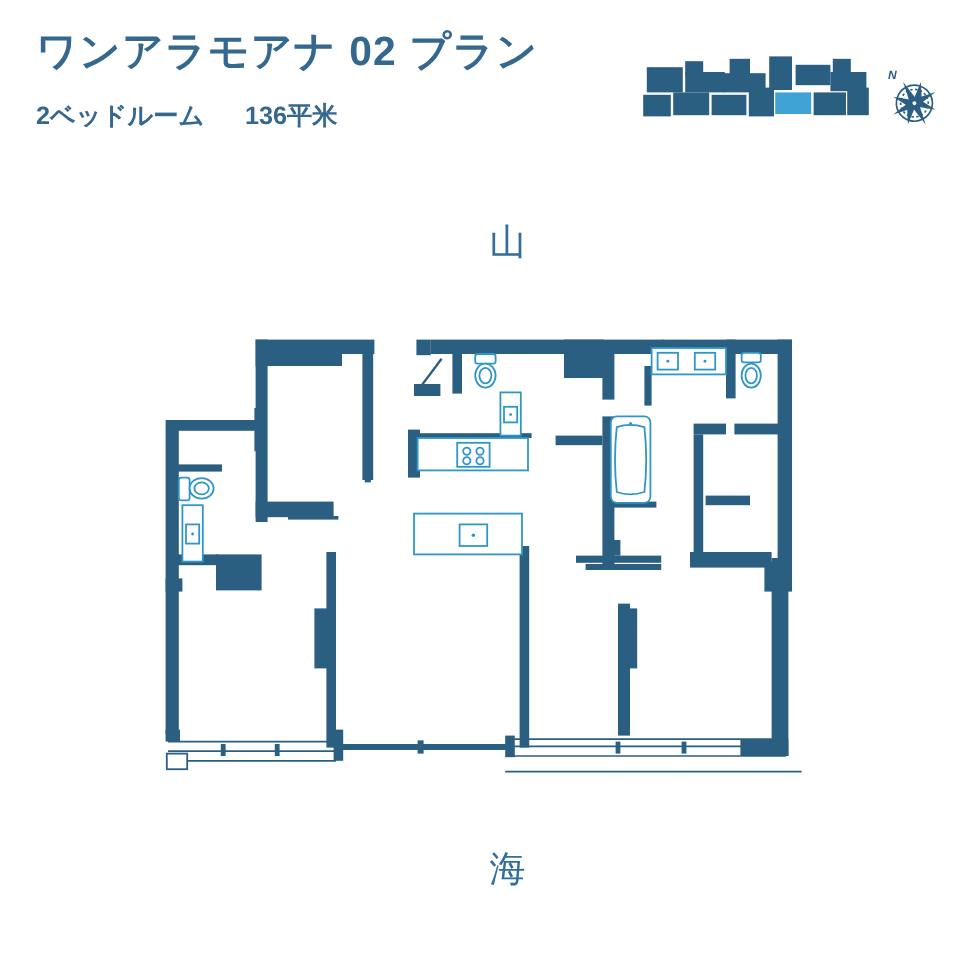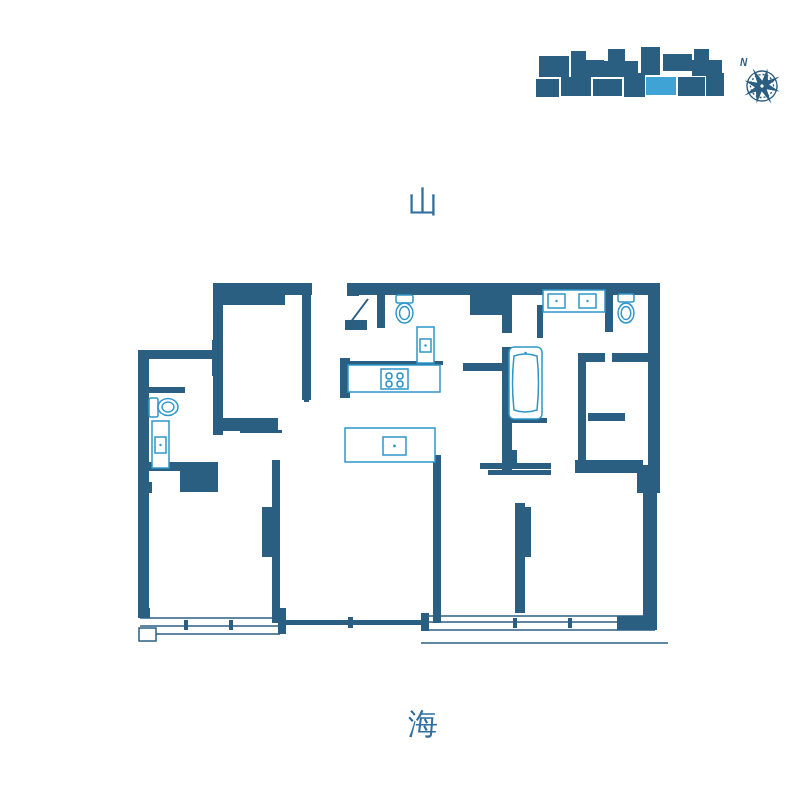--- a/index.html
+++ b/index.html
@@ -21,20 +21,26 @@
   .fxd{fill:var(--fixture);stroke:none;}
   .hl{fill:var(--highlight);}
   .cap{fill:#ffffff;stroke:var(--wall);stroke-width:1.5;}
   .compass-n{font-size:10px;font-weight:bold;fill:var(--wall);font-style:italic;}
 </style>
 </head>
 <body>
 
 <div id="stage">
 
+  <div class="hdr">
+    <div class="title">ワンアラモアナ 02 プラン</div>
+    <div class="subtitle">
+      <span>2ベッドルーム</span><span class="area">136平米</span>
+    </div>
+  </div>
 
   <div class="dir-label dir-top">山</div>
   <div class="dir-label dir-bottom">海</div>
 
   <svg width="800" height="800" viewBox="0 0 800 800">
 
     <g>
       <rect class="w" x="539" y="56" width="30" height="21"></rect>
       <rect class="w" x="571" y="51" width="15" height="12"></rect>
       <rect class="w" x="571" y="60" width="33" height="17"></rect>

